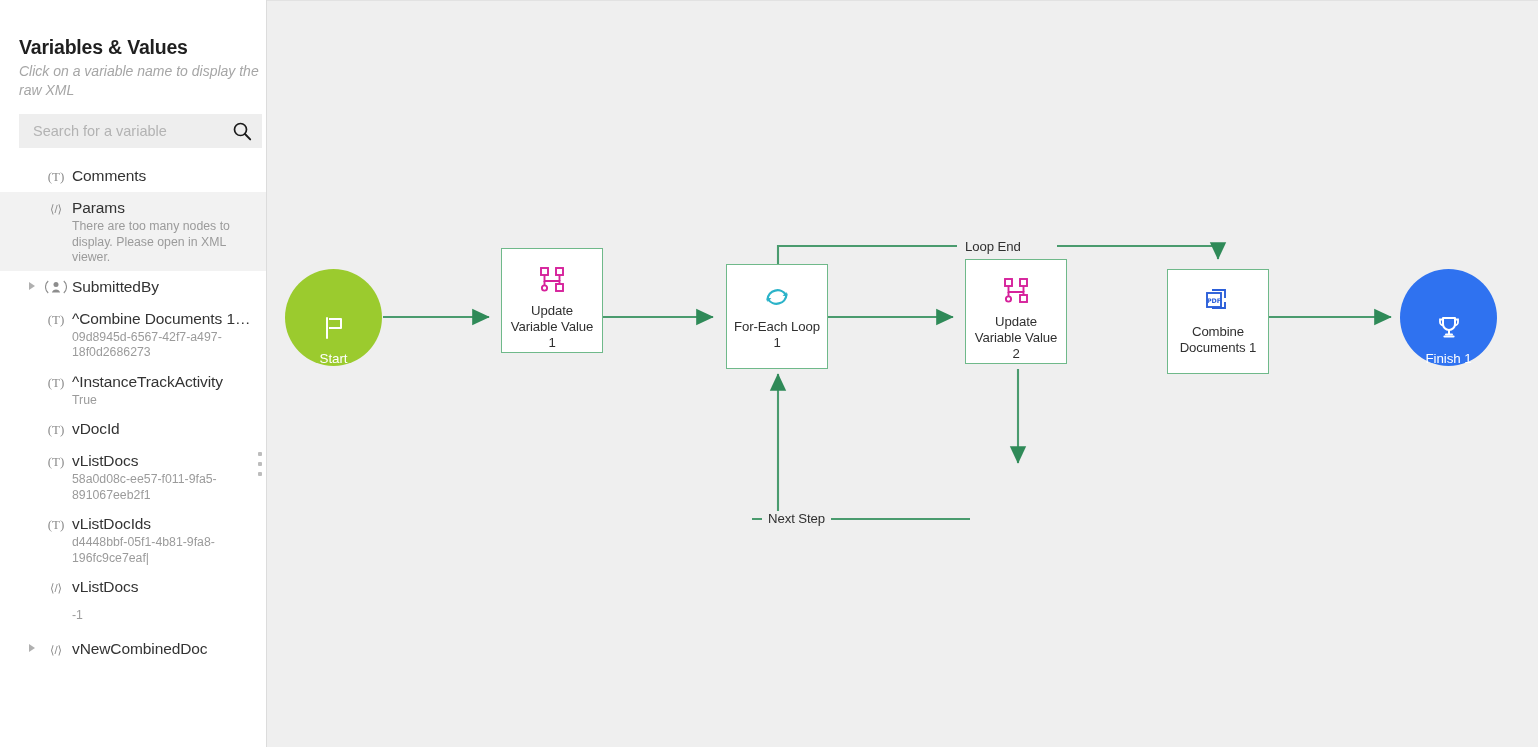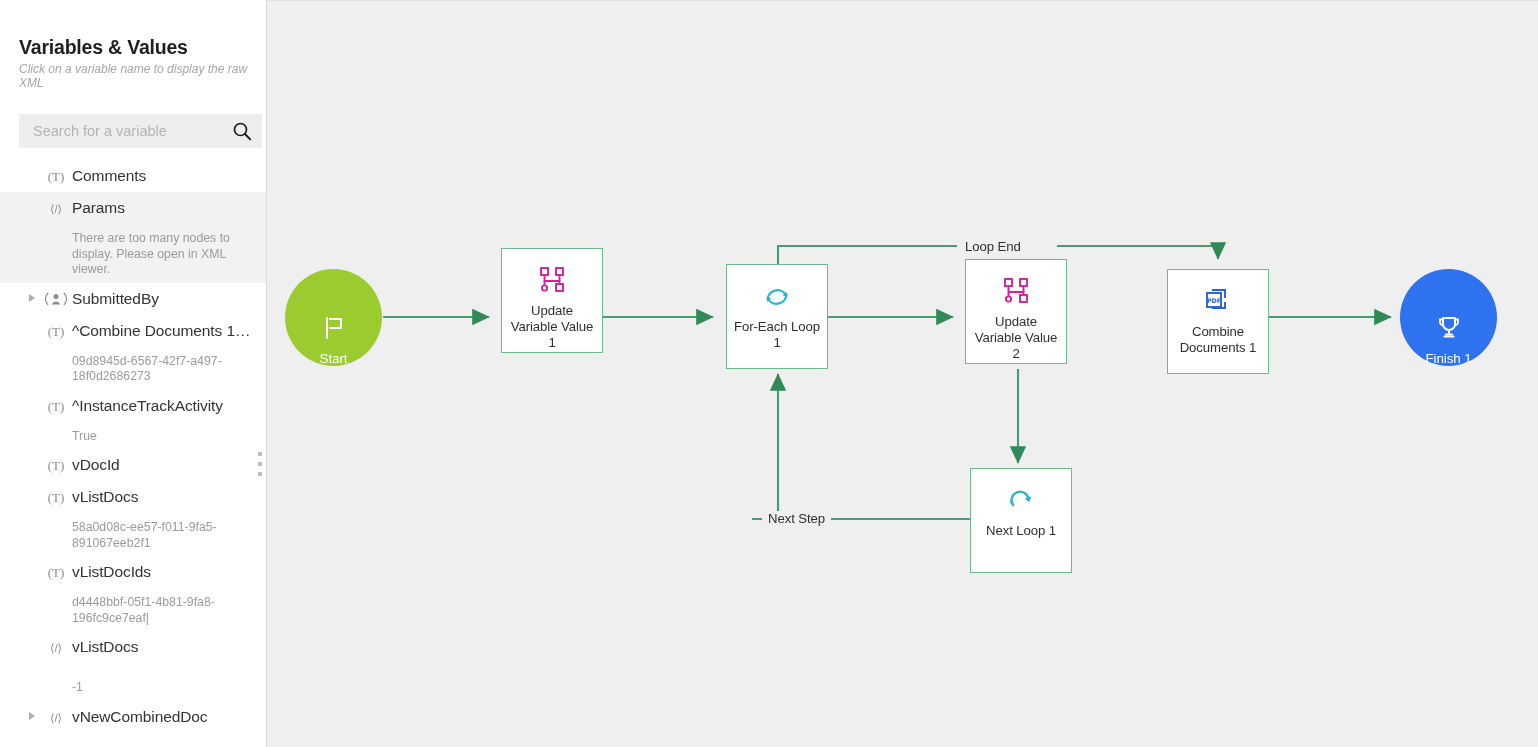--- a/index.html
+++ b/index.html
@@ -20,22 +20,22 @@
     overflow: hidden;
     flex: 0 0 267px;
   }
   .panel-title {
     position: absolute; left: 19px; top: 36px;
     font-size: 19.5px; font-weight: 600; color: #1f1f1f;
     letter-spacing: -0.2px;
   }
   .panel-subtitle {
     position: absolute; left: 19px; top: 62px; width: 240px;
-    font-size: 12px; font-style: italic; color: #a6a6a6;
-    line-height: 14px;
+    font-size: 14px; font-style: italic; color: #a6a6a6;
+    line-height: 19px;
   }
   .search-box {
     position: absolute; left: 19px; top: 114px;
     width: 243px; height: 34px;
     background: #eeeeee;
     display: flex; align-items: center;
     padding: 0 10px 0 14px;
   }
   .search-input {
     flex: 1; border: none; outline: none; background: transparent;
@@ -69,21 +69,21 @@
     margin-left: 45px;
     display: flex; align-items: center; justify-content: center;
     color: #8d8d8d;
   }
   .var-name {
     font-size: 15.5px; color: #333333; margin-left: 5px;
     white-space: nowrap; overflow: hidden; text-overflow: ellipsis;
     max-width: 186px; letter-spacing: -0.1px;
   }
   .var-value {
-    margin-left: 72px; margin-top: 12px;
+    margin-left: 72px; margin-top: 0;
     font-size: 12.3px; color: #9b9b9b; line-height: 15.5px;
     max-width: 182px; word-break: break-word;
   }
 
   .drag-handle {
     position: absolute; right: 2px; top: 452px;
     width: 8px; height: 24px;
     display: flex; flex-direction: column; justify-content: space-between;
     align-items: center;
   }
@@ -376,28 +376,18 @@
           <path d="M7,4.5 L4,4.5 L4,7 A3.4,3.4 0 0 0 7.4,10.4" fill="none" stroke="#fff" stroke-width="1.8"></path>
           <path d="M19,4.5 L22,4.5 L22,7 A3.4,3.4 0 0 1 18.6,10.4" fill="none" stroke="#fff" stroke-width="1.8"></path>
           <path d="M13,15 L13,19" stroke="#fff" stroke-width="2"></path>
           <path d="M8.5,21.5 L17.5,21.5" stroke="#fff" stroke-width="2.2" stroke-linecap="round"></path>
           <path d="M10,19.5 L16,19.5" stroke="#fff" stroke-width="2" stroke-linecap="round"></path>
         </svg>
       </span>
       <span class="c-label">Finish 1</span>
     </div>
 
-    <div class="node" style="left:703px; top:467px; width:102px; height:105px;">
-      <span class="n-icon">
-        <svg width="30" height="30" viewBox="0 0 30 30">
-          <path d="M7,20 A8.5,8.5 0 1 1 22.5,14.5" fill="none" stroke="#2BB3C9" stroke-width="2.3" stroke-linecap="round"></path>
-          <path d="M25.5,11.5 L23.2,17 L18.6,13.6 Z" fill="#2BB3C9"></path>
-          <path d="M7,20 L5.2,16.3" fill="none" stroke="#2BB3C9" stroke-width="2.3" stroke-linecap="round"></path>
-        </svg>
-      </span>
-      <span class="n-label">Next Loop 1</span>
-    </div>
 
     <div class="edge-label" style="left:692px; top:238px;">Loop End</div>
     <div class="edge-label" style="left:495px; top:510px;">Next Step</div>
 
   </main>
 </div>
 
 </body></html>

